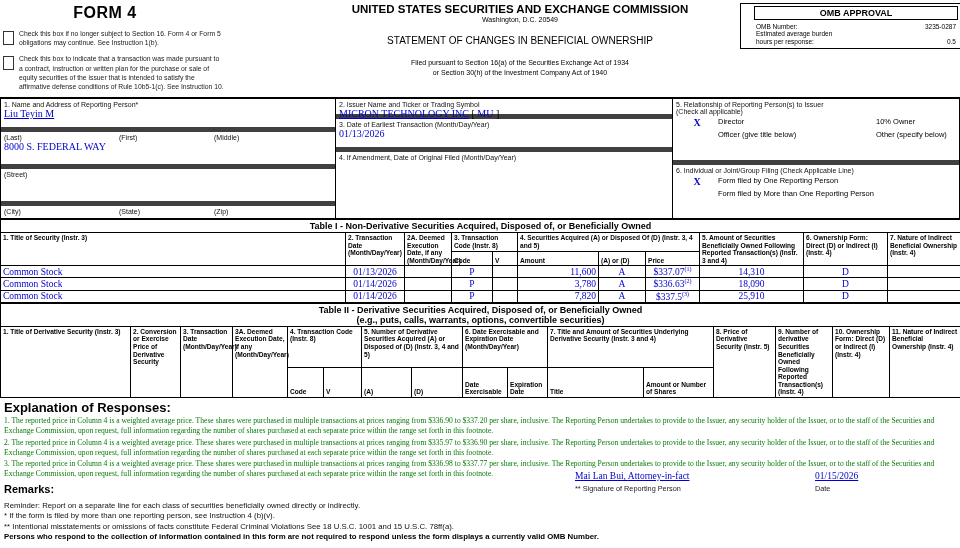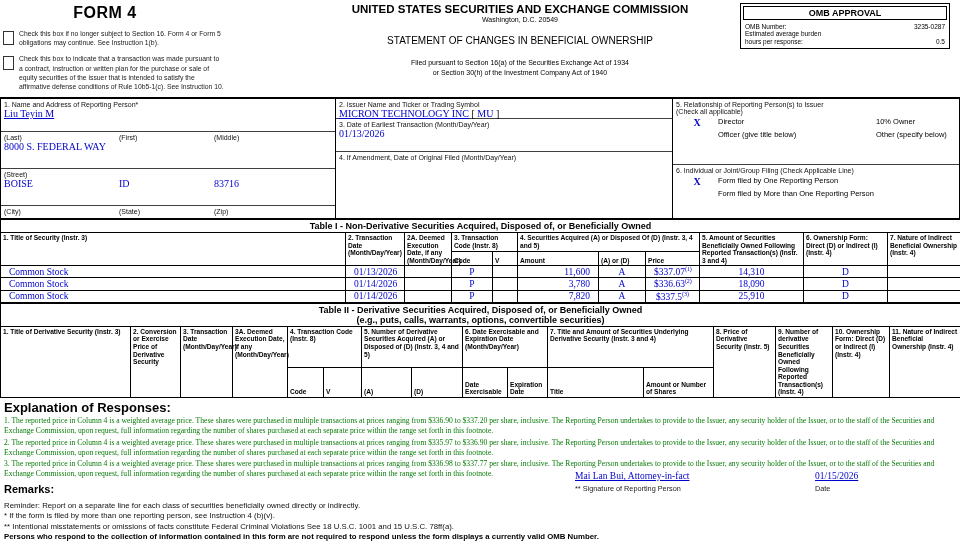--- a/index.html
+++ b/index.html
@@ -15,47 +15,47 @@
   .form4{font-size:16px;font-weight:bold;text-align:center;width:210px;letter-spacing:.5px;}
   .cb-item{display:flex;margin:7px 0 0 3px;align-items:flex-start;}
   .cb-box{width:9px;height:12px;border:1.5px solid #333;margin:2px 5px 0 0;flex:none;}
   .cb-text{font-size:6.8px;line-height:1.35;width:205px;color:#222;}
   .top-center{flex:1;text-align:center;padding-top:3px;}
   .agency{font-size:11.5px;font-weight:bold;}
   .loc{font-size:7px;margin-top:1px;}
   .stmt{font-size:10px;font-weight:normal;margin-top:12px;}
   .pursuant{font-size:7px;margin-top:12px;line-height:1.45;}
   .top-right{width:215px;padding:3px 5px 0 0;}
-  .omb-box{border:1px solid #000;width:208px;}
+  .omb-box{border:1px solid #000;width:208px;padding-left:11px;}
   .omb-title{border:1px solid #000;margin:2px;text-align:center;font-weight:bold;font-size:9px;padding:1px 0;}
   .omb-row{display:flex;justify-content:space-between;font-size:6.5px;padding:1px 4px 0 4px;}
   .omb-line{font-size:6.5px;padding:0 4px;}
   .omb-last{padding-bottom:3px;}
 
   
   .info{display:flex;width:958px;border:1px solid #000;border-top:2px solid #000;}
   .col1{width:334px;border-right:1px solid #000;}
   .col2{width:336px;border-right:1px solid #000;}
   .col3{width:286px;}
   .cell{box-sizing:border-box;padding:2px 3px;}
   .lbl{font-size:7px;color:#111;}
   .val{font-size:10px;}
-  .bb{border-bottom:1px solid #404040;}
+  .bb{border-bottom:5px solid #404040;}
   .g3{display:grid;grid-template-columns:115px 95px 1fr;}
   .optrow{display:flex;font-size:7.5px;margin-top:2px;}
   .xcell{width:42px;text-align:center;flex:none;font-weight:bold;font-size:10px;}
   .opt1{width:158px;}
   .opt2{flex:1;}
 
   
   table{border-collapse:collapse;width:960px;table-layout:fixed;}
   th,td{border:1px solid #000;padding:1px 2px;vertical-align:top;box-sizing:border-box;}
   .ttitle{font-size:9px;font-weight:bold;text-align:center;border:1px solid #000;padding:1px 0;}
   th{font-size:6.6px;text-align:left;font-weight:bold;line-height:1.15;}
-  td.dv{font-family:"Liberation Serif",serif;font-size:9.5px;color:var(--link,#0000CC);padding:0 8px;height:12px;vertical-align:middle;}
+  td.dv{font-family:"Liberation Serif",serif;font-size:9.5px;color:var(--link,#0000CC);padding:0 2px;height:12px;vertical-align:middle;}
   .ctr{text-align:center;}
   .rgt{text-align:right;padding-right:14px;}
   sup{font-size:6px;}
   .subhead{height:14px;vertical-align:bottom;}
   .t2sub{height:30px;vertical-align:bottom;}
 
   
   .expl{padding:2px 4px 0 4px;}
   .expl-h{font-size:13px;font-weight:bold;}
   .fnote{font-size:7.6px;line-height:1.3;margin:1.5px 0;}
@@ -118,25 +118,20 @@
     <div class="cell bb" style="height:37px;">
       <div class="g3 lbl">
         <span>(Last)</span>
         <span>(First)</span>
         <span>(Middle)</span>
       </div>
       <div class="val serif blue">8000 S. FEDERAL WAY</div>
     </div>
     <div class="cell bb" style="height:37px;">
       <div class="lbl">(Street)</div>
-      <div class="g3 val serif blue">
-        <span>BOISE</span>
-        <span>ID</span>
-        <span>83716</span>
-      </div>
     </div>
     <div class="cell" style="height:12px;">
       <div class="g3 lbl">
         <span>(City)</span>
         <span>(State)</span>
         <span>(Zip)</span>
       </div>
     </div>
   </div>
 

